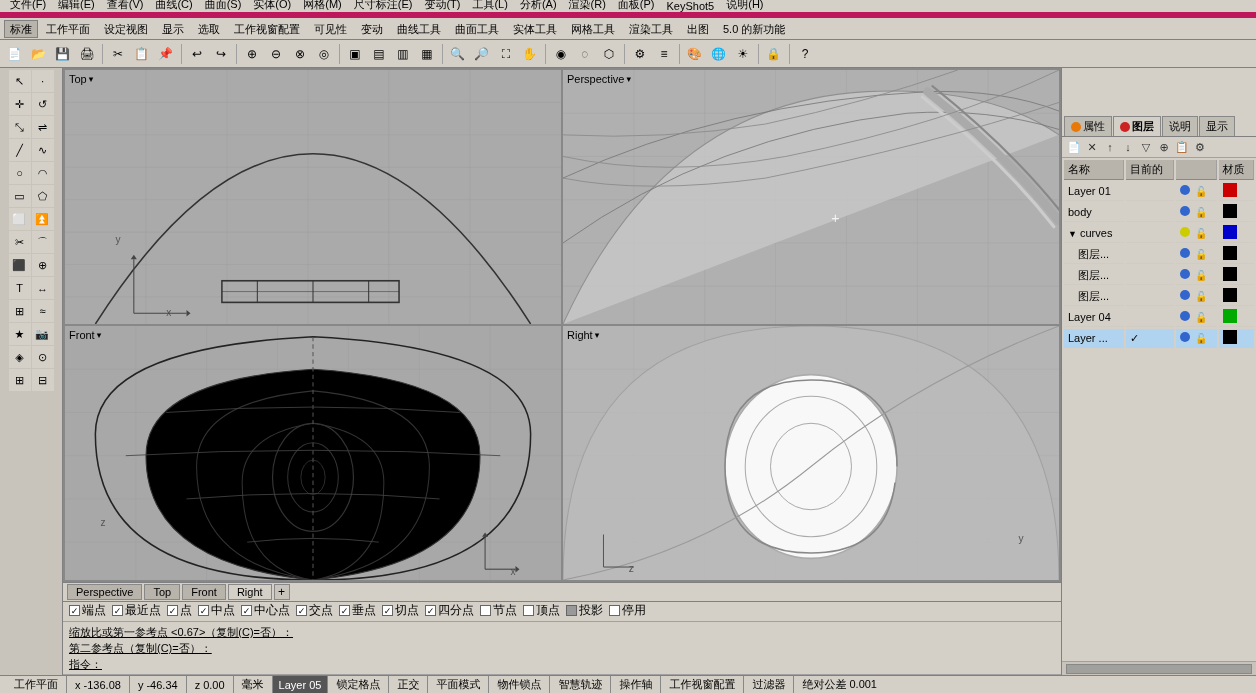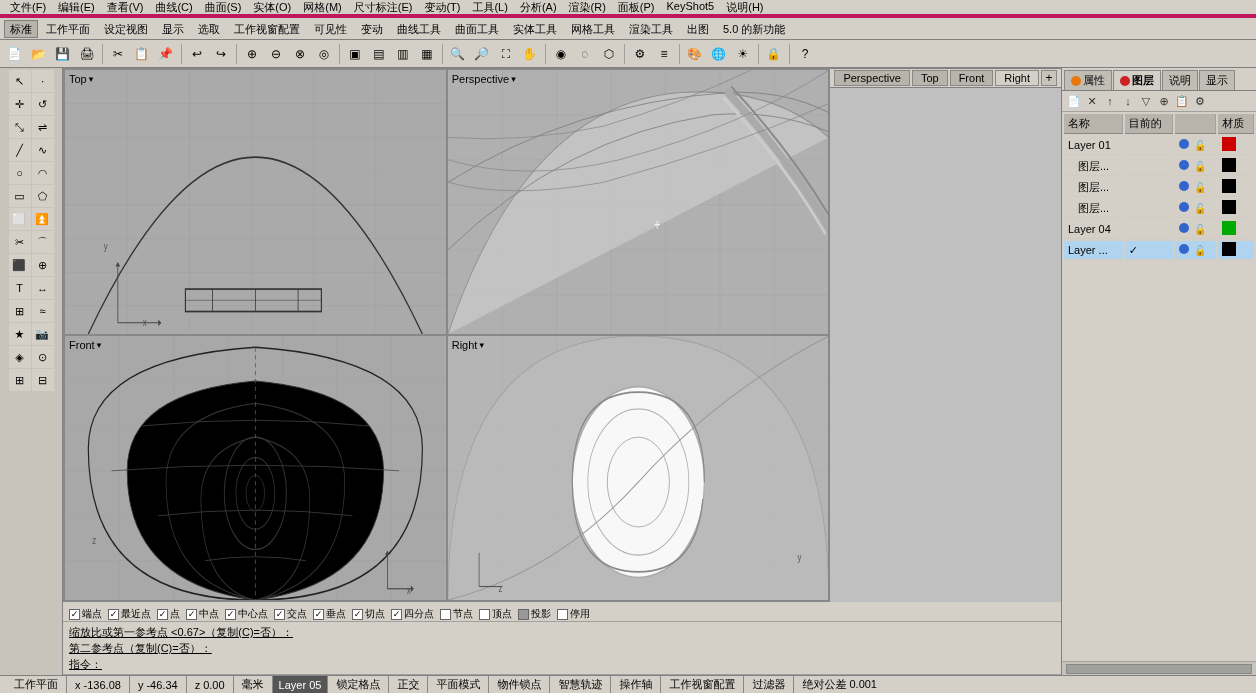--- a/index.html
+++ b/index.html
@@ -11,23 +11,23 @@
       font-size: 11px;
       overflow: hidden;
       color: #000;
     }
 
     
     #menubar {
       height: 18px;
       background: #d4d0c8;
       display: flex;
-      align-items: flex-start;
+      align-items: flex-end;
       padding: 0 4px;
-      border-bottom: 4px solid #be185d;
+      border-bottom: 6px solid #be185d;
       font-size: 11px;
     }
     #menubar span {
       padding: 0 6px;
       cursor: default;
       white-space: nowrap;
     }
 
     
     #toolbar1 {
@@ -154,20 +154,21 @@
       display: flex;
       flex-direction: column;
     }
 
     #right-panel-tabs {
       display: flex;
       background: #d4d0c8;
       border-bottom: 1px solid #808080;
       padding: 2px 2px 0;
       gap: 1px;
+      margin-top: 46px;
     }
     .rpanel-tab {
       padding: 2px 6px;
       font-size: 11px;
       cursor: pointer;
       background: #c0bdb5;
       border: 1px solid #888;
       border-bottom: none;
     }
     .rpanel-tab.active {
@@ -253,25 +254,25 @@
       cursor: pointer;
       font-size: 12px;
       background: #c8c4bc;
     }
 
     
     #snap-bar {
       height: 20px;
       background: #d4d0c8;
       display: flex;
-      align-items: flex-end;
+      align-items: flex-start;
       padding: 0 6px;
       gap: 6px;
       border-bottom: 1px solid #a0a0a0;
-      font-size: 10px;
+      font-size: 12px;
     }
     .snap-item {
       display: flex;
       align-items: center;
       gap: 2px;
       cursor: pointer;
     }
     .snap-cb {
       width: 11px;
       height: 11px;
@@ -354,21 +355,21 @@
     #center-column {
       display: flex;
       flex-direction: column;
       flex: 1;
       overflow: hidden;
     }
 
     #viewports-and-tabs {
       flex: 1;
       display: flex;
-      flex-direction: row;
+      flex-direction: column;
       overflow: hidden;
     }
   </style>
 </head>
 <body>
 
 <div id="main-wrapper">
 
   <div id="menubar">
     <span>文件(F)</span>
@@ -815,21 +816,45 @@
               <td></td>
               <td>
                 <span style="display:inline-block;width:10px;height:10px;border-radius:50%;background:#3366cc;margin-right:2px;"></span>
                 <span class="icon-small">🔓</span>
               </td>
               <td>
                 <span style="display:inline-block;width:14px;height:14px;background:#cc0000;"></span>
               </td>
             </tr>
 
-
+            <tr class="layer-row">
+              <td>body</td>
+              <td></td>
+              <td>
+                <span style="display:inline-block;width:10px;height:10px;border-radius:50%;background:#3366cc;margin-right:2px;"></span>
+                <span class="icon-small">🔓</span>
+              </td>
+              <td>
+                <span style="display:inline-block;width:14px;height:14px;background:#000;"></span>
+              </td>
+            </tr>
+
+            <tr class="layer-row">
+              <td>
+                <span style="font-size:9px;">▼</span> curves
+              </td>
+              <td></td>
+              <td>
+                <span style="display:inline-block;width:10px;height:10px;border-radius:50%;background:#cccc00;margin-right:2px;"></span>
+                <span class="icon-small">🔓</span>
+              </td>
+              <td>
+                <span style="display:inline-block;width:14px;height:14px;background:#0000cc;"></span>
+              </td>
+            </tr>
 
             <tr class="layer-row">
               <td class="layer-indent">图层...</td>
               <td></td>
               <td>
                 <span style="display:inline-block;width:10px;height:10px;border-radius:50%;background:#3366cc;margin-right:2px;"></span>
                 <span class="icon-small">🔓</span>
               </td>
               <td>
                 <span style="display:inline-block;width:14px;height:14px;background:#000;"></span>

